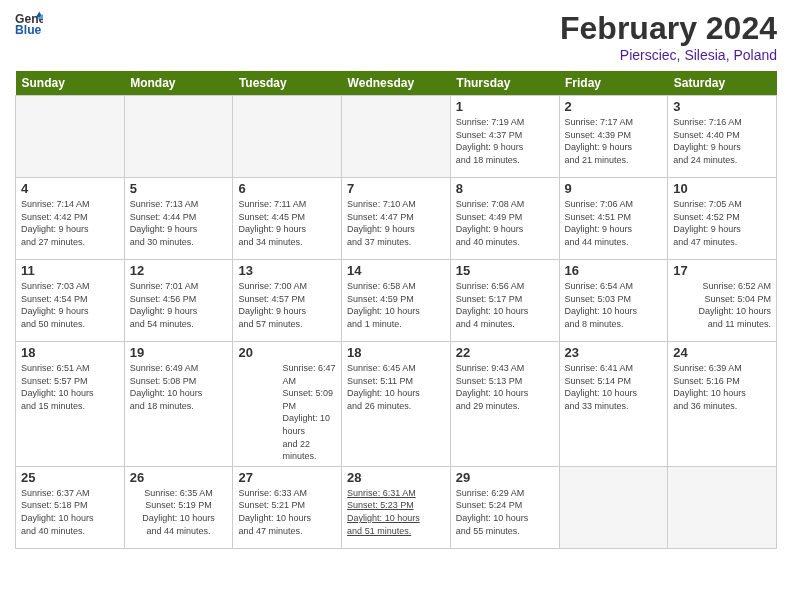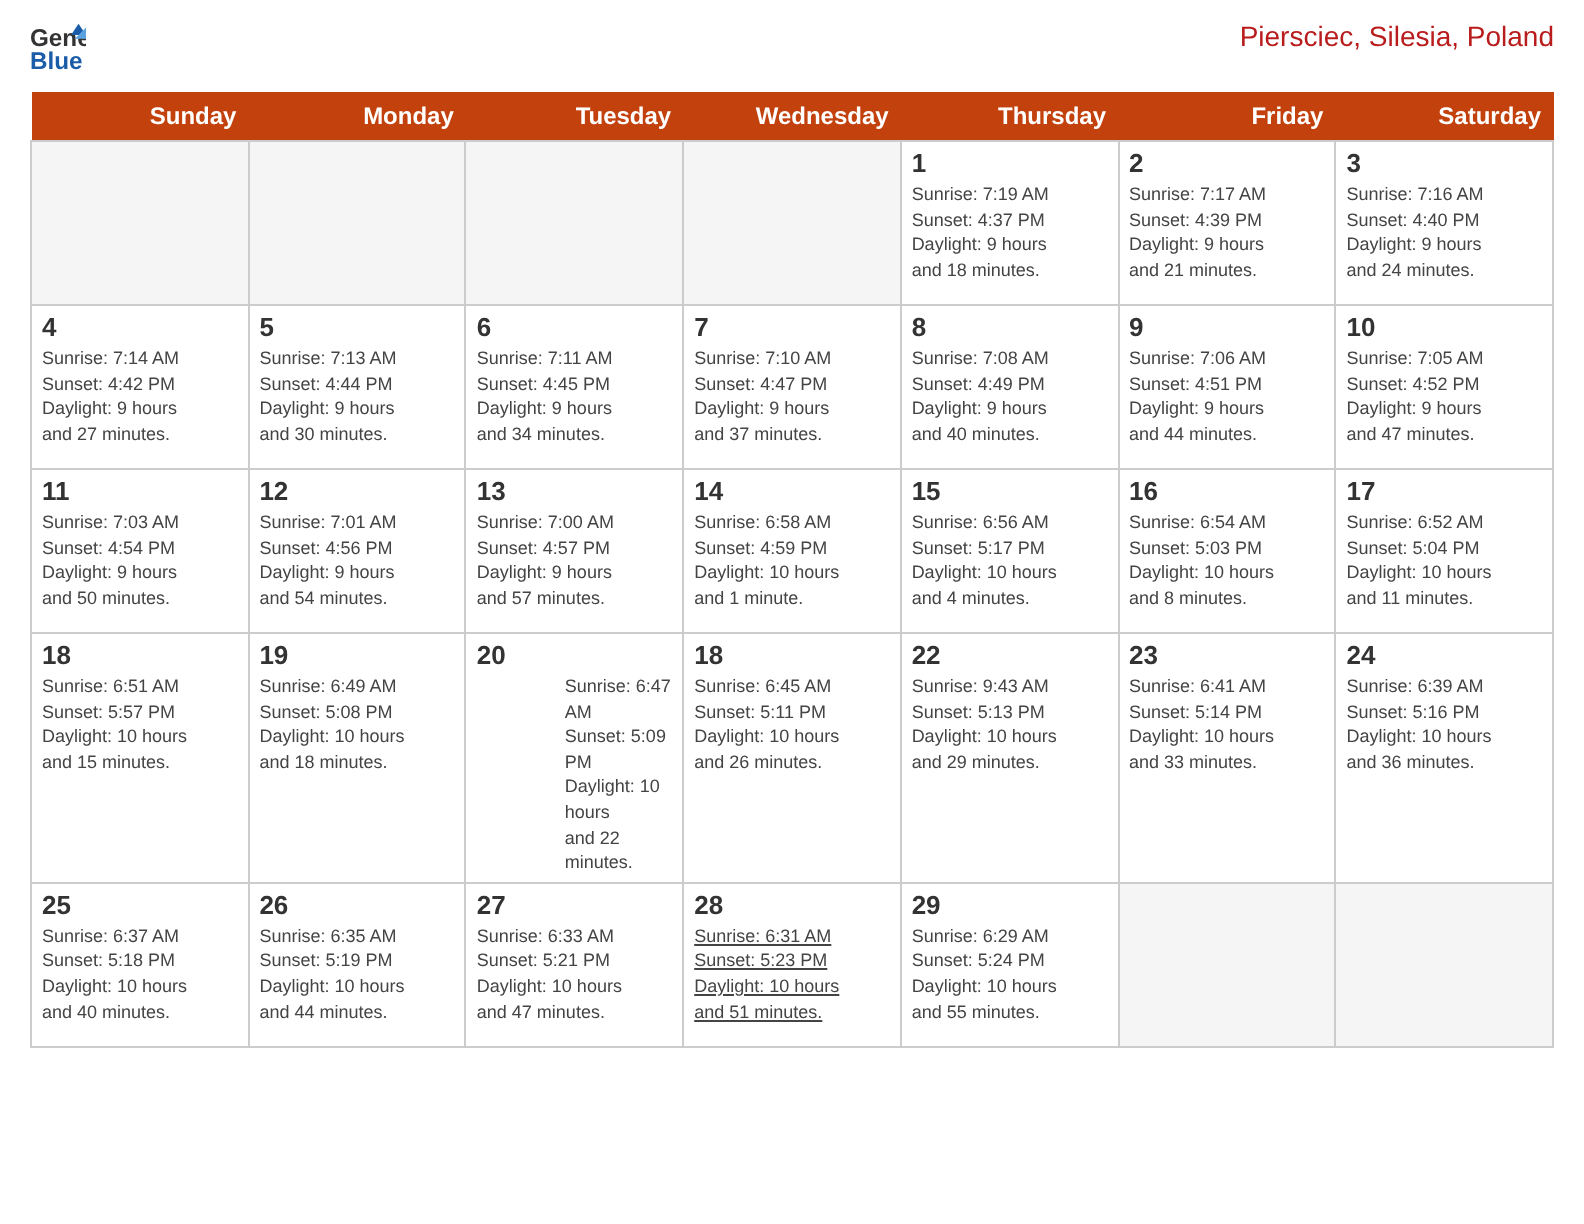--- a/index.html
+++ b/index.html
@@ -32,31 +32,31 @@
     .title-area {
       text-align: right;
     }
     .month-title {
       font-size: 32px;
       font-weight: bold;
       color: #333;
     }
     .subtitle {
       font-size: 14px;
-      color: #b91c1c;
+      color: #4c1d95;
     }
     table {
       width: 100%;
       border-collapse: collapse;
       table-layout: fixed;
     }
     th {
-      background-color: #c2410c;
+      background-color: #4d7c0f;
       color: white;
-      text-align: right;
+      text-align: left;
       padding: 5px 6px;
       font-size: 12px;
       font-weight: bold;
     }
     td {
       border: 1px solid #ccc;
       vertical-align: top;
       padding: 3px 5px;
       font-size: 9.5px;
       color: #333;
@@ -89,20 +89,21 @@
   <div class="header">
     <div class="logo">
       <svg class="logo-icon" viewBox="0 0 30 30">
         <text x="0" y="14" font-size="13" font-weight="bold" fill="#333">General</text>
         <text x="0" y="26" font-size="13" font-weight="bold" fill="#1a5ca8">Blue</text>
         <polygon points="22,8 30,8 26,2" fill="#1a5ca8"></polygon>
         <polygon points="24,10 30,10 30,4" fill="#5ba3e0"></polygon>
       </svg>
     </div>
     <div class="title-area">
+      <div class="month-title">February 2024</div>
       <div class="subtitle">Piersciec, Silesia, Poland</div>
     </div>
   </div>
 
   <table>
     <thead>
       <tr>
         <th>Sunday</th>
         <th>Monday</th>
         <th>Tuesday</th>
@@ -229,21 +230,21 @@
           </td>
           <td>
             <span class="day-number">16</span>
             <div class="day-info" style="white-space: pre-line;">Sunrise: 6:54 AM
 Sunset: 5:03 PM
 Daylight: 10 hours
 and 8 minutes.</div>
           </td>
           <td>
             <span class="day-number">17</span>
-            <div class="day-info" style="white-space: pre-line;">Sunrise: 6:52 AM
+            <div class="day-info" style="white-space: pre-line; text-align: right;">Sunrise: 6:52 AM
 Sunset: 5:04 PM
 Daylight: 10 hours
 and 11 minutes.</div>
           </td>
         </tr>
         <tr>
           <td>
             <span class="day-number">18</span>
             <div class="day-info" style="white-space: pre-line;">Sunrise: 6:51 AM
 Sunset: 5:57 PM
@@ -296,21 +297,21 @@
         <tr>
           <td>
             <span class="day-number">25</span>
             <div class="day-info" style="white-space: pre-line;">Sunrise: 6:37 AM
 Sunset: 5:18 PM
 Daylight: 10 hours
 and 40 minutes.</div>
           </td>
           <td>
             <span class="day-number">26</span>
-            <div class="day-info" style="white-space: pre-line;">Sunrise: 6:35 AM
+            <div class="day-info" style="white-space: pre-line; text-align: center;">Sunrise: 6:35 AM
 Sunset: 5:19 PM
 Daylight: 10 hours
 and 44 minutes.</div>
           </td>
           <td>
             <span class="day-number">27</span>
             <div class="day-info" style="white-space: pre-line;">Sunrise: 6:33 AM
 Sunset: 5:21 PM
 Daylight: 10 hours
 and 47 minutes.</div>

